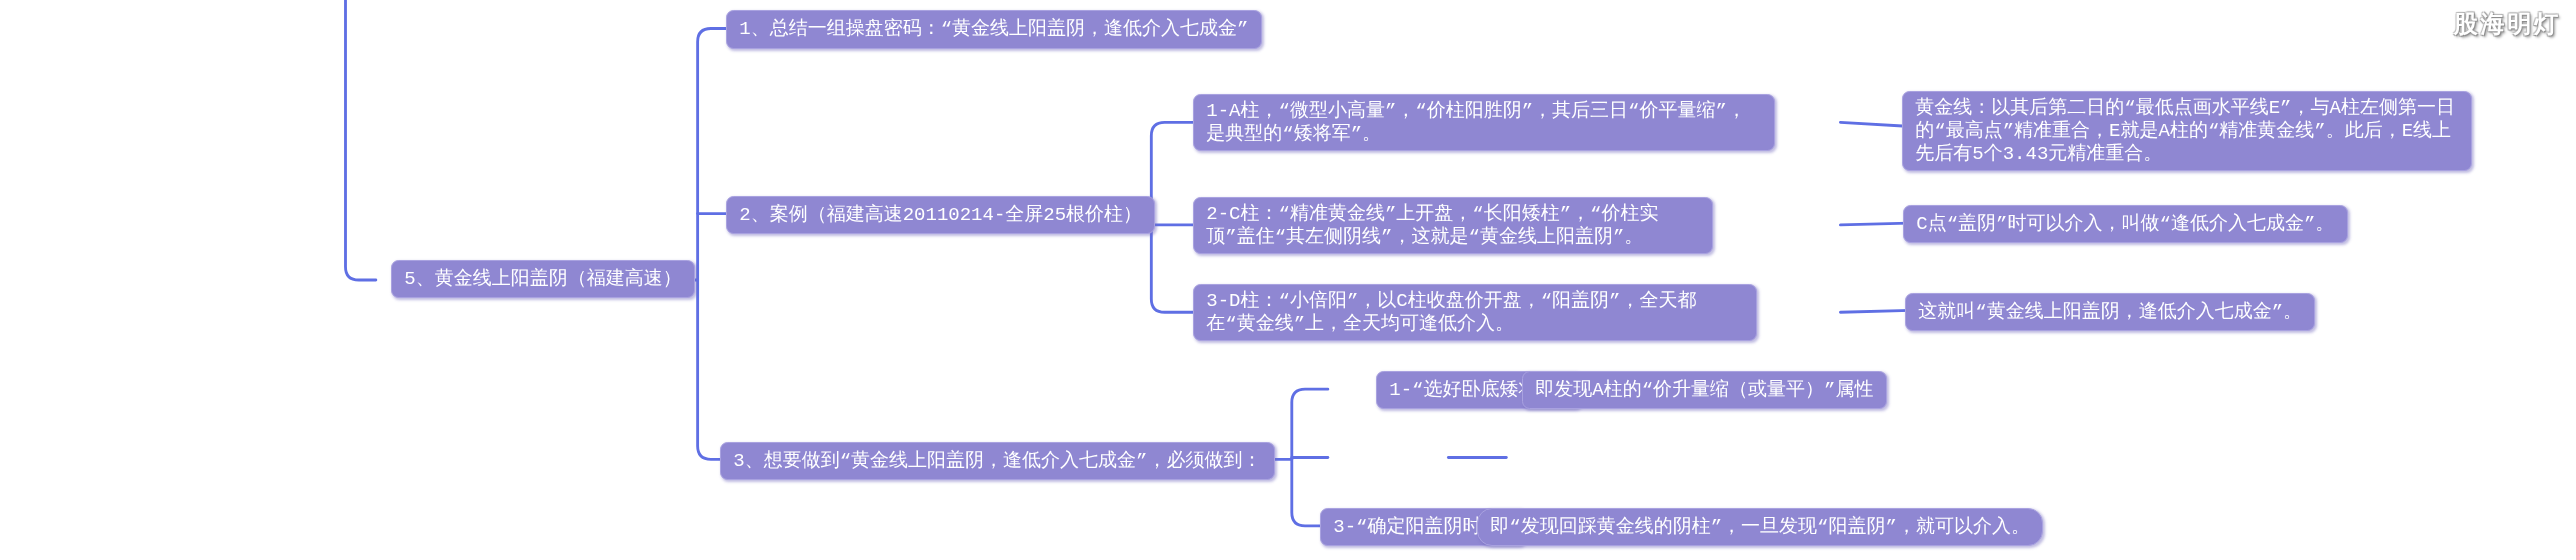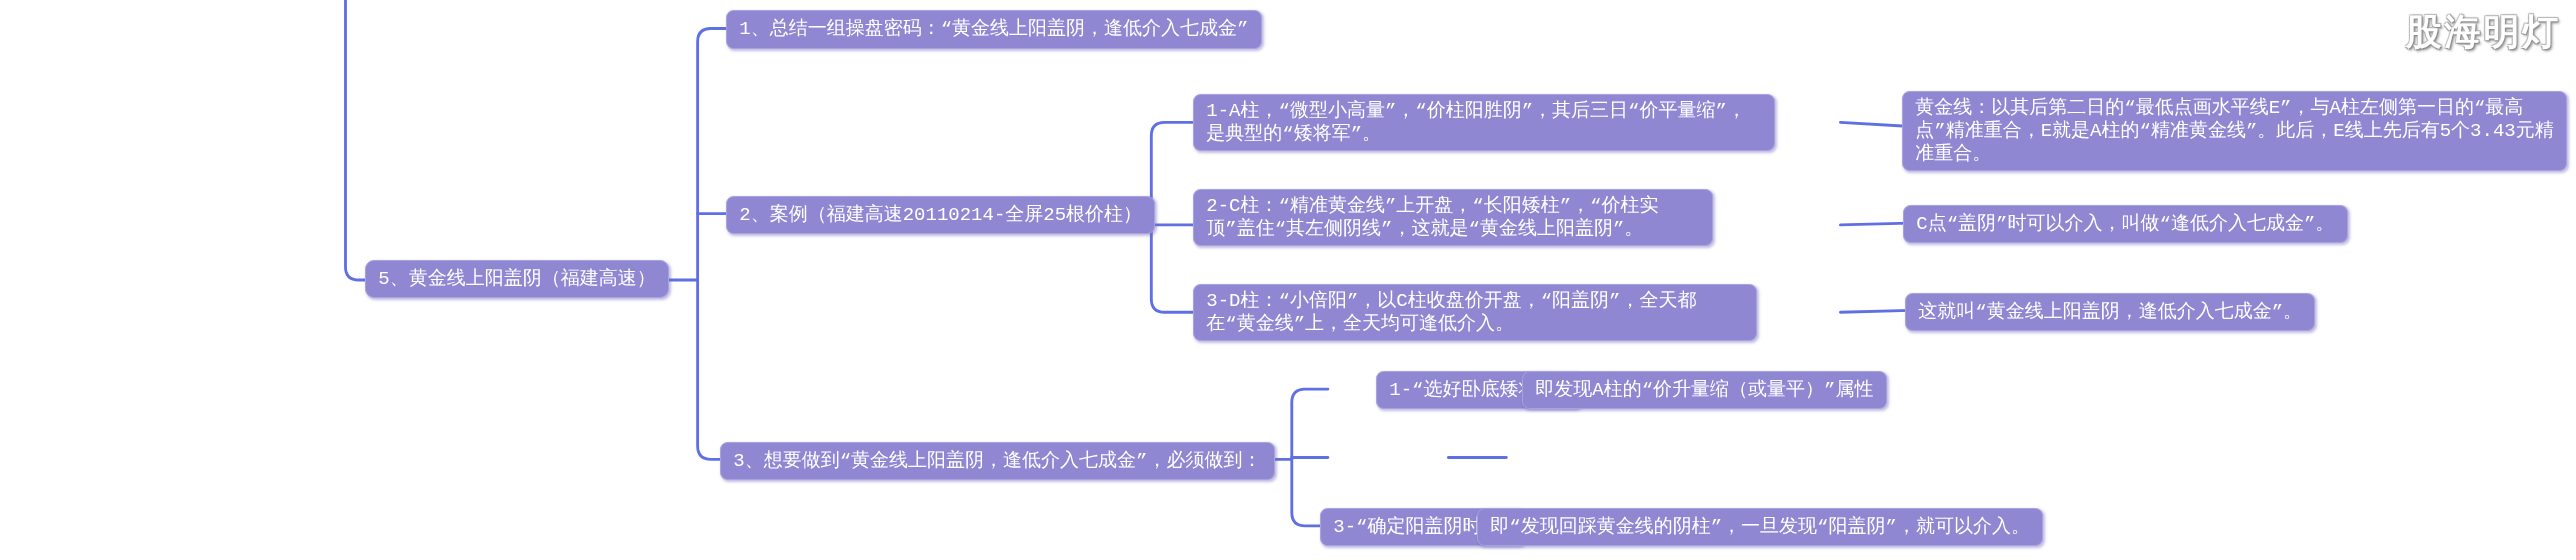--- a/index.html
+++ b/index.html
@@ -41,42 +41,42 @@
     font-size: 19px;
     line-height: 23px;
     padding: 6.6px 12.3px;
     box-shadow: 1.9px 1.9px 2.8px var(--node-shadow);
     cursor: default;
     font-family: Liberation Mono, monospace;
   }
   .node.single { white-space: nowrap; }
   .node.multi  { padding: 4.7px 12.3px; }
   
-  #node-root      { left: 365px;  top: 260px; border-radius: 9px; }
+  #node-root      { left: 391px;  top: 260px; }
   #node-summary   { left: 726px;  top: 10.4px;  }
   #node-case      { left: 726px;  top: 196px; }
   #node-howto     { left: 720px;  top: 442px; }
   #node-case-a    { left: 1193px; top: 94px;  width: 582px; }
-  #node-case-c    { left: 1193px; top: 189px; width: 520px; }
+  #node-case-c    { left: 1193px; top: 197px; width: 520px; }
   #node-case-d    { left: 1193px; top: 284px; width: 564px; }
-  #node-note-a    { left: 1902px; top: 91px;  width: 665px; }
+  #node-note-a    { left: 1902px; top: 91px;  width: 570px; }
   #node-note-c    { left: 1903px; top: 205px; }
   #node-note-d    { left: 1905px; top: 293px; }
   #node-step1     { left: 1376px; top: 371px; }
   #node-step1-note{ left: 1522px; top: 371px; }
   #node-step2     { left: 1322px; top: 440px; }
   #node-step2-note{ left: 1499px; top: 440px; }
   #node-step3     { left: 1320px; top: 508px; }
-  #node-step3-note{ left: 1477px; top: 508px; }
+  #node-step3-note{ left: 1477px; top: 508px; border-radius: 15px; }
   #watermark {
     position: absolute;
     z-index: 2;
     right: 15px;
     top: 7.6px;
-    font-size: 36px;
+    font-size: 24px;
     font-weight: bold;
     letter-spacing: 2.8px;
     color: #ffffff;
     text-shadow:
       0.9px 0.9px 0.9px #8a8a8a, -0.9px -0.9px 0.9px #bdbdbd,
       0.9px -0.9px 0.9px #a5a5a5, -0.9px 0.9px 0.9px #a5a5a5,
       1.9px 1.9px 2.8px #9a9a9a;
   }
 </style>
 </head>

